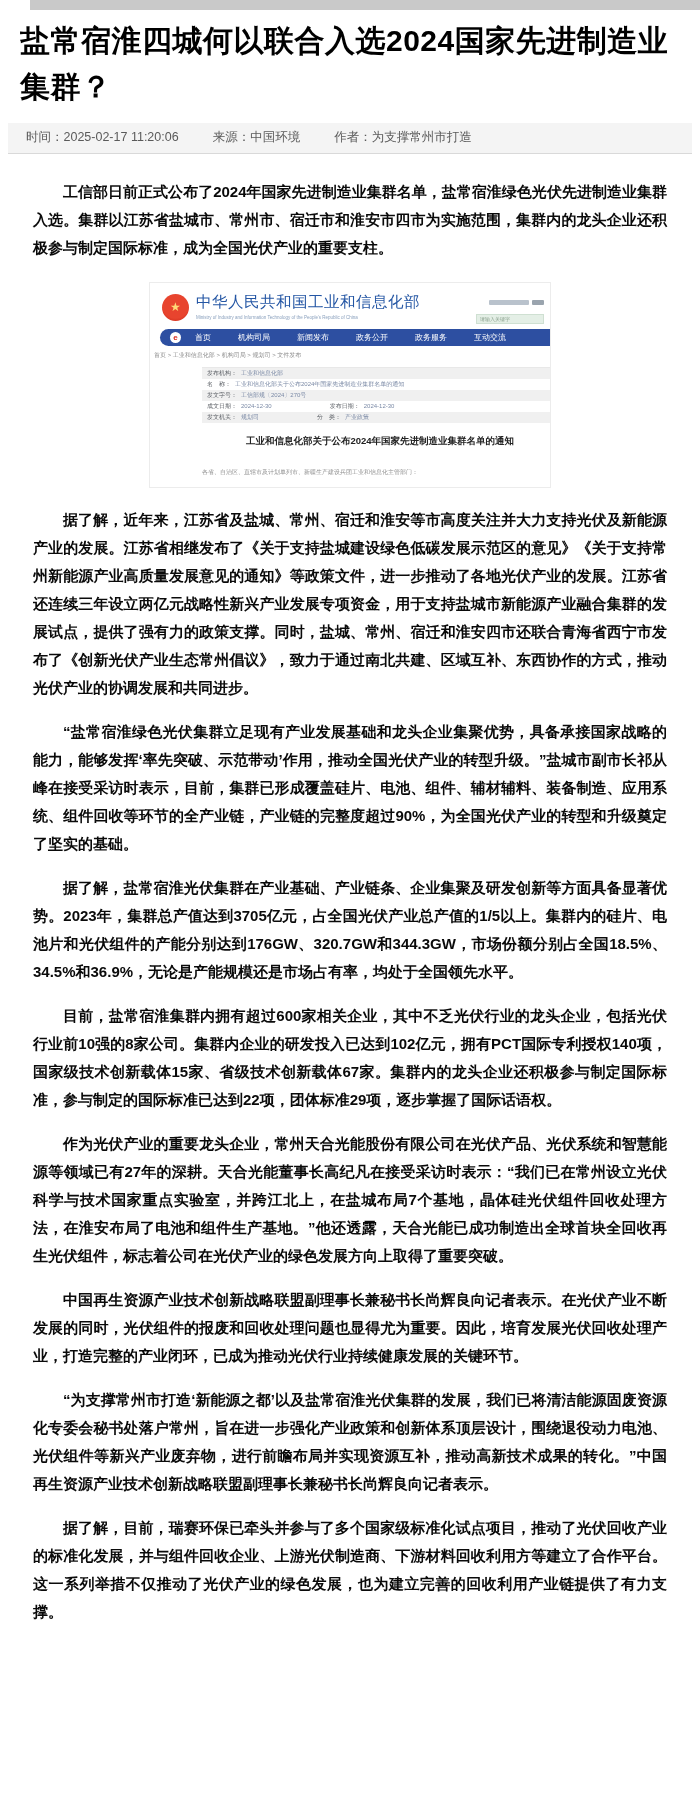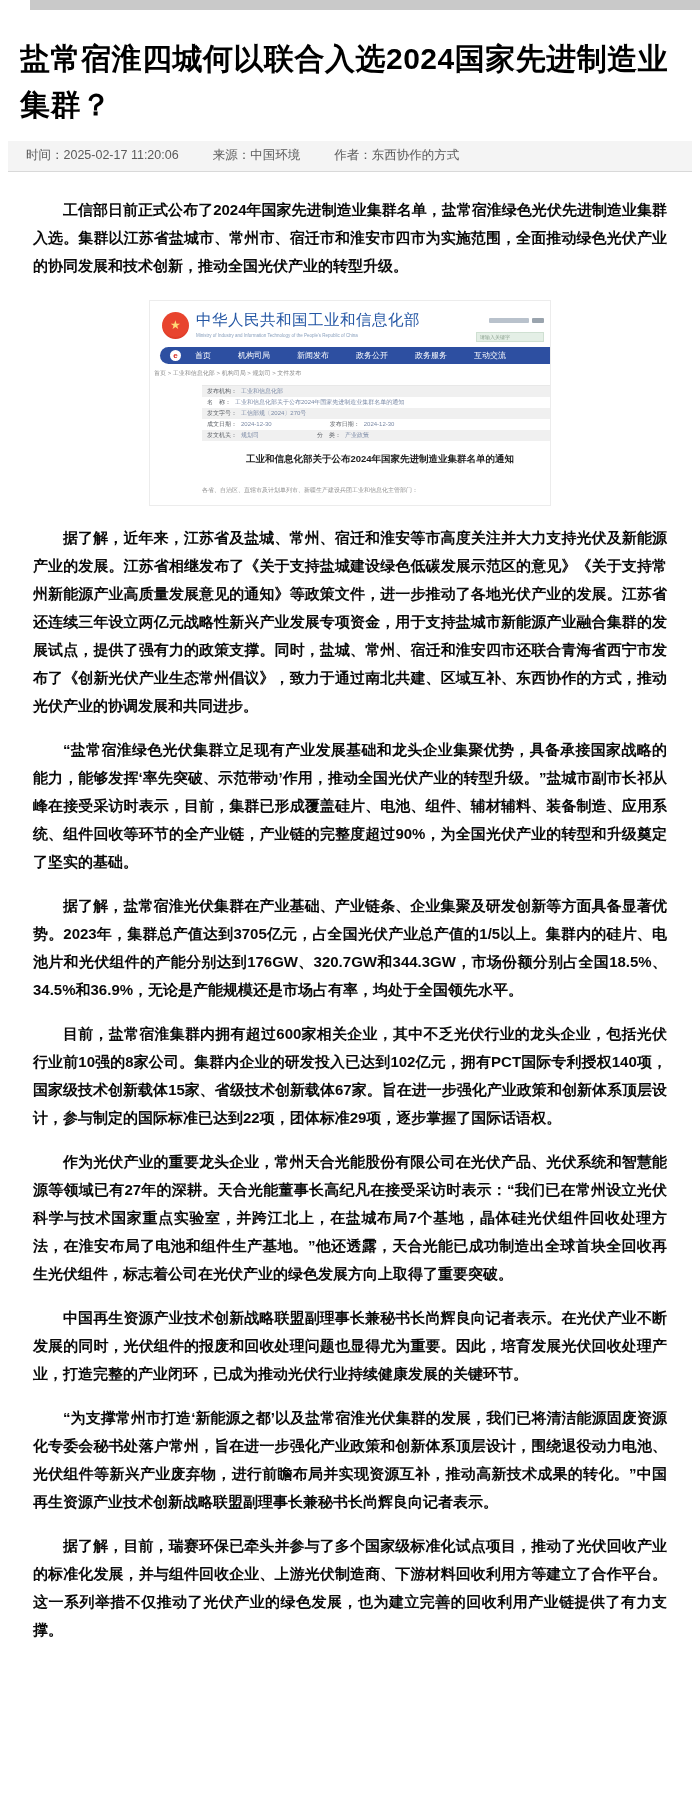--- a/index.html
+++ b/index.html
@@ -12,21 +12,21 @@
   
   .top-strip { height: 10px; background: #c9c9c9; margin-left: 30px; }
 
   .page { padding: 0 0 26px 0; }
 
   h1.title {
     font-size: 30px;
     font-weight: 700;
     line-height: 1.52;
     color: #000;
-    padding: 26px 22px 6px 20px;
+    padding: 8px 22px 6px 20px;
     letter-spacing: 0.5px;
   }
 
   .meta-bar {
     margin: 8px 8px 0 8px;
     background: #f4f4f4;
     border-bottom: 1px solid #d9d9d9;
     padding: 6px 18px 7px 18px;
     font-size: 12.5px;
     color: #5a5a5a;
@@ -179,26 +179,26 @@
 
 <div class="top-strip"></div>
 
 <div class="page">
 
   <h1 class="title">盐常宿淮四城何以联合入选2024国家先进制造业集群？</h1>
 
   <div class="meta-bar">
     <span class="meta-item"><span>时间：</span><span>2025-02-17 11:20:06</span></span>
     <span class="meta-item"><span>来源：</span><span>中国环境</span></span>
-    <span class="meta-item"><span>作者：</span><span>东西协作的方式</span></span>
+    <span class="meta-item"><span>作者：</span><span>为支撑常州市打造</span></span>
   </div>
 
   <div class="article">
 
-    <p>工信部日前正式公布了2024年国家先进制造业集群名单，盐常宿淮绿色光伏先进制造业集群入选。集群以江苏省盐城市、常州市、宿迁市和淮安市四市为实施范围，全面推动绿色光伏产业的协同发展和技术创新，推动全国光伏产业的转型升级。</p>
+    <p>工信部日前正式公布了2024年国家先进制造业集群名单，盐常宿淮绿色光伏先进制造业集群入选。集群以江苏省盐城市、常州市、宿迁市和淮安市四市为实施范围，集群内的龙头企业还积极参与制定国际标准，成为全国光伏产业的重要支柱。</p>
 
     <figure class="gov-shot">
       <div class="gov-head">
         <div class="gov-emblem">★</div>
         <div class="gov-titles">
           <div class="gov-title-cn">中华人民共和国工业和信息化部</div>
           <div class="gov-title-en">Ministry of Industry and Information Technology of the People's Republic of China</div>
         </div>
         <div class="gov-topbar">
           <span class="blur-line"></span><span class="blur-line short"></span>
@@ -245,20 +245,20 @@
             </span>
         </div>
       </div>
       <div class="gov-caption">工业和信息化部关于公布2024年国家先进制造业集群名单的通知</div>
       <div class="gov-salutation">各省、自治区、直辖市及计划单列市、新疆生产建设兵团工业和信息化主管部门：</div>
     </figure>
 
     <p>据了解，近年来，江苏省及盐城、常州、宿迁和淮安等市高度关注并大力支持光伏及新能源产业的发展。江苏省相继发布了《关于支持盐城建设绿色低碳发展示范区的意见》《关于支持常州新能源产业高质量发展意见的通知》等政策文件，进一步推动了各地光伏产业的发展。江苏省还连续三年设立两亿元战略性新兴产业发展专项资金，用于支持盐城市新能源产业融合集群的发展试点，提供了强有力的政策支撑。同时，盐城、常州、宿迁和淮安四市还联合青海省西宁市发布了《创新光伏产业生态常州倡议》，致力于通过南北共建、区域互补、东西协作的方式，推动光伏产业的协调发展和共同进步。</p>
     <p>“盐常宿淮绿色光伏集群立足现有产业发展基础和龙头企业集聚优势，具备承接国家战略的能力，能够发挥‘率先突破、示范带动’作用，推动全国光伏产业的转型升级。”盐城市副市长祁从峰在接受采访时表示，目前，集群已形成覆盖硅片、电池、组件、辅材辅料、装备制造、应用系统、组件回收等环节的全产业链，产业链的完整度超过90%，为全国光伏产业的转型和升级奠定了坚实的基础。</p>
     <p>据了解，盐常宿淮光伏集群在产业基础、产业链条、企业集聚及研发创新等方面具备显著优势。2023年，集群总产值达到3705亿元，占全国光伏产业总产值的1/5以上。集群内的硅片、电池片和光伏组件的产能分别达到176GW、320.7GW和344.3GW，市场份额分别占全国18.5%、34.5%和36.9%，无论是产能规模还是市场占有率，均处于全国领先水平。</p>
-    <p>目前，盐常宿淮集群内拥有超过600家相关企业，其中不乏光伏行业的龙头企业，包括光伏行业前10强的8家公司。集群内企业的研发投入已达到102亿元，拥有PCT国际专利授权140项，国家级技术创新载体15家、省级技术创新载体67家。旨在进一步强化产业政策和创新体系顶层设计，参与制定的国际标准已达到22项，团体标准29项，逐步掌握了国际话语权。</p>
+    <p>目前，盐常宿淮集群内拥有超过600家相关企业，其中不乏光伏行业的龙头企业，包括光伏行业前10强的8家公司。集群内企业的研发投入已达到102亿元，拥有PCT国际专利授权140项，国家级技术创新载体15家、省级技术创新载体67家。集群内的龙头企业还积极参与制定国际标准，参与制定的国际标准已达到22项，团体标准29项，逐步掌握了国际话语权。</p>
     <p>作为光伏产业的重要龙头企业，常州天合光能股份有限公司在光伏产品、光伏系统和智慧能源等领域已有27年的深耕。天合光能董事长高纪凡在接受采访时表示：“我们已在常州设立光伏科学与技术国家重点实验室，并跨江北上，在盐城布局7个基地，晶体硅光伏组件回收处理方法，在淮安布局了电池和组件生产基地。”他还透露，天合光能已成功制造出全球首块全回收再生光伏组件，标志着公司在光伏产业的绿色发展方向上取得了重要突破。</p>
     <p>中国再生资源产业技术创新战略联盟副理事长兼秘书长尚辉良向记者表示。在光伏产业不断发展的同时，光伏组件的报废和回收处理问题也显得尤为重要。因此，培育发展光伏回收处理产业，打造完整的产业闭环，已成为推动光伏行业持续健康发展的关键环节。</p>
     <p>“为支撑常州市打造‘新能源之都’以及盐常宿淮光伏集群的发展，我们已将清洁能源固废资源化专委会秘书处落户常州，旨在进一步强化产业政策和创新体系顶层设计，围绕退役动力电池、光伏组件等新兴产业废弃物，进行前瞻布局并实现资源互补，推动高新技术成果的转化。”中国再生资源产业技术创新战略联盟副理事长兼秘书长尚辉良向记者表示。</p>
     <p>据了解，目前，瑞赛环保已牵头并参与了多个国家级标准化试点项目，推动了光伏回收产业的标准化发展，并与组件回收企业、上游光伏制造商、下游材料回收利用方等建立了合作平台。这一系列举措不仅推动了光伏产业的绿色发展，也为建立完善的回收利用产业链提供了有力支撑。</p>
 
   </div>
 </div>
 
 </body></html>

